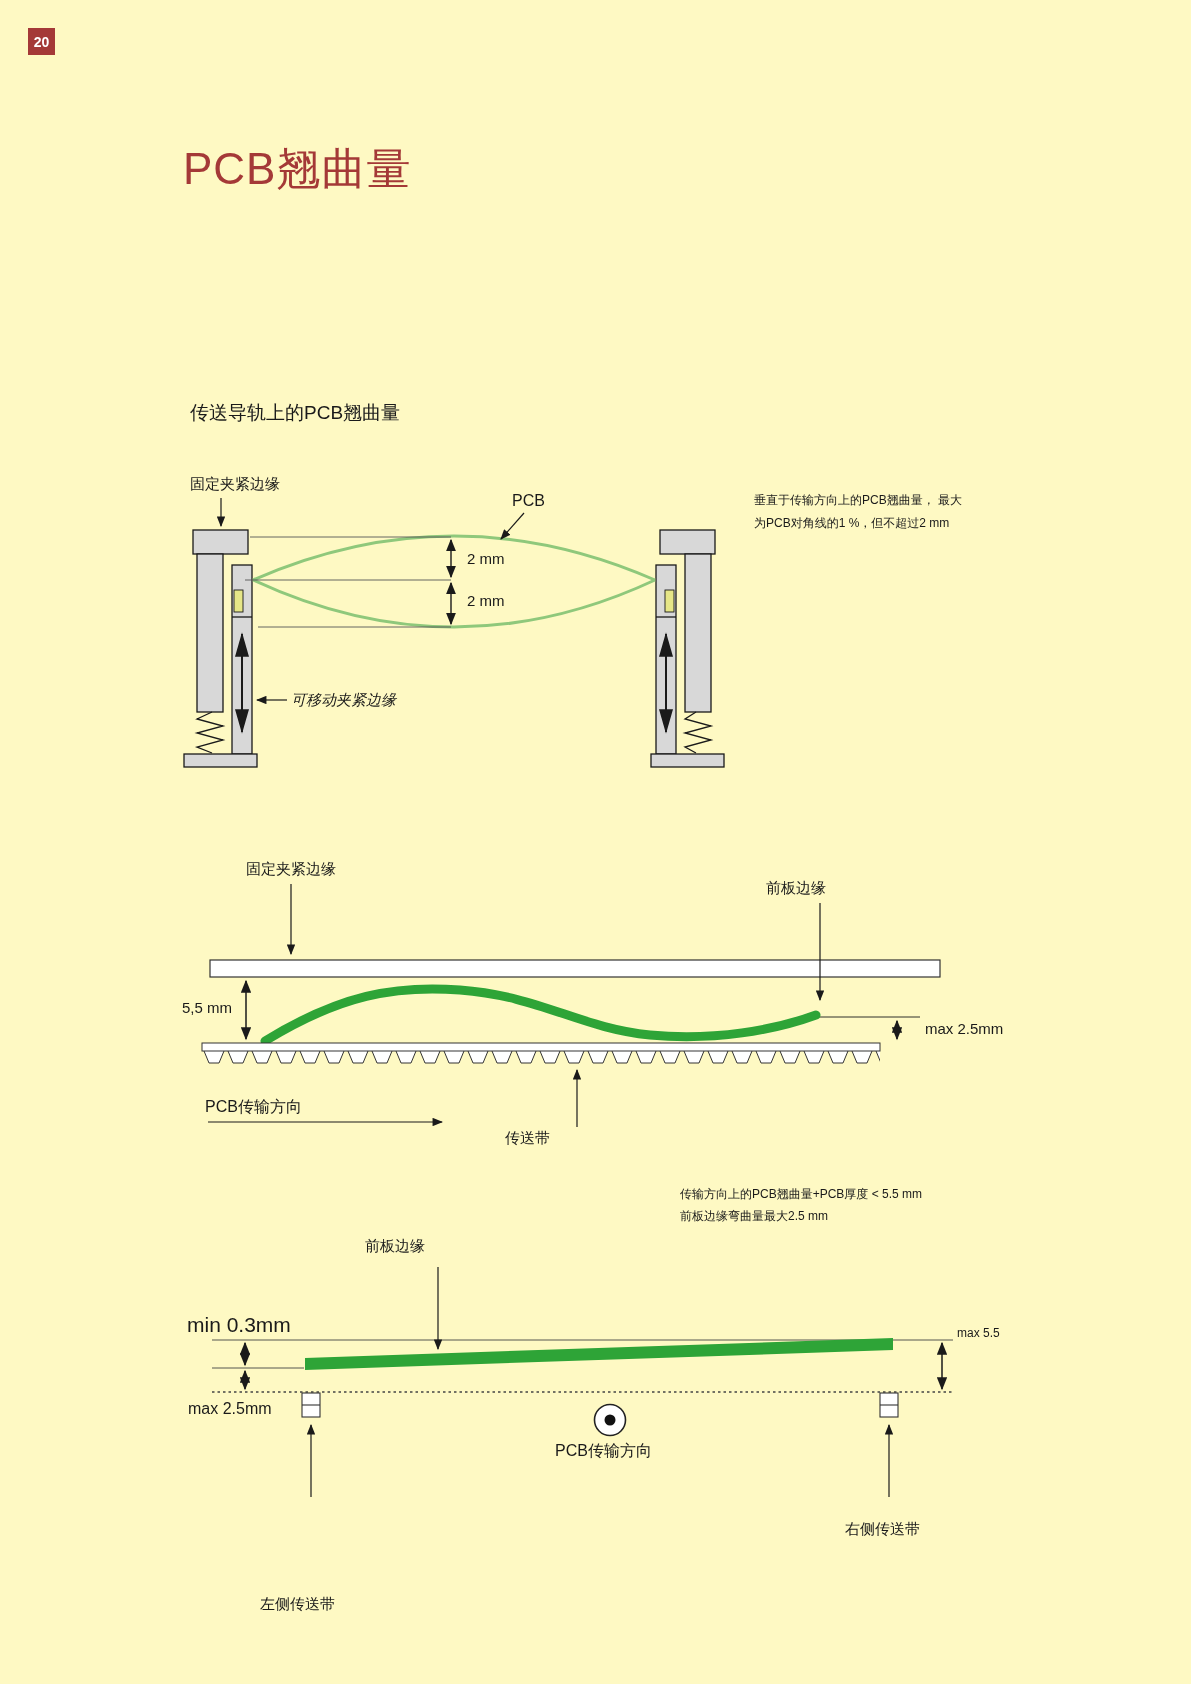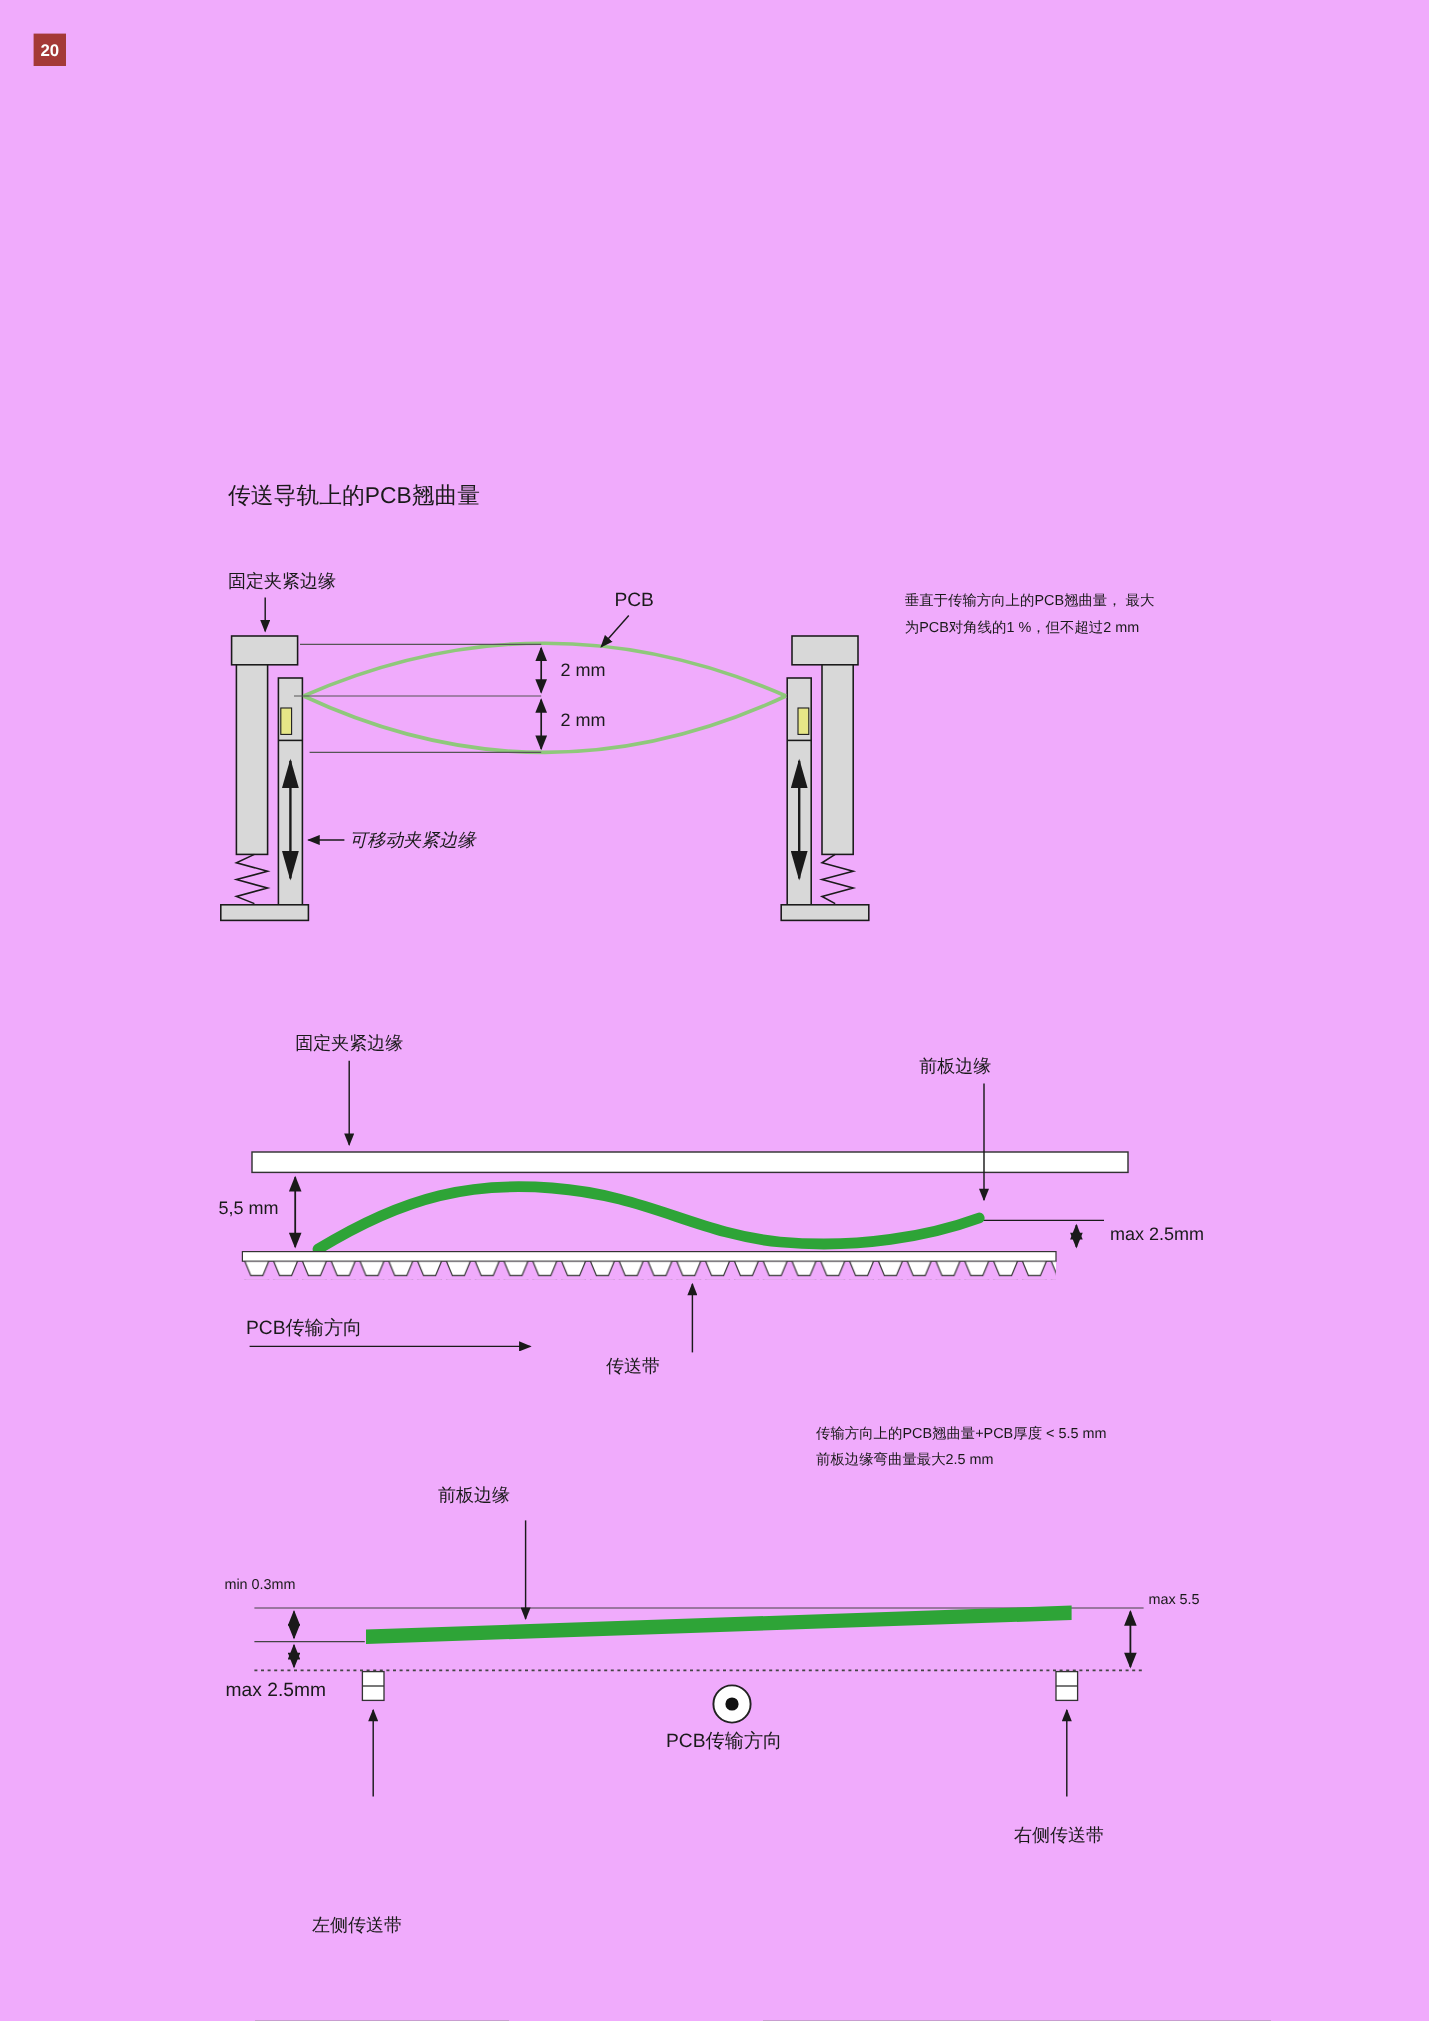--- a/index.html
+++ b/index.html
@@ -1,16 +1,16 @@
 <!DOCTYPE html>
 <html><head>
 <meta charset="utf-8">
 <style>
   html,body{margin:0;padding:0;background:#888;}
-  .page{position:relative;width:1191px;height:1684px;background:#f0abfc;margin:0 auto;
+  .page{position:relative;width:1191px;height:1684px;background:#fef9c3;margin:0 auto;
         font-family:"Liberation Sans",sans-serif;color:#1a1a1a;overflow:hidden;}
   .abs{position:absolute;white-space:nowrap;}
   .badge{left:28px;top:28px;width:27px;height:27px;background:#A43937;color:#fff;
          font-size:14px;font-weight:bold;display:flex;align-items:center;justify-content:center;}
   .title{left:183px;top:140px;font-size:44px;color:#A43937;letter-spacing:1px;}
   .heading{left:190px;top:400px;font-size:19px;font-weight:normal;}
   .lbl{font-size:15px;}
   .para{font-size:12px;line-height:23px;}
   svg.art{position:absolute;left:0;top:0;}
 </style>
@@ -115,20 +115,21 @@
       <rect x="880" y="1393" width="18" height="24"></rect>
         <line x1="880" y1="1405" x2="898" y2="1405"></line>
     </g>
     <g>
       <circle cx="610" cy="1420" r="15.5" fill="#ffffff" stroke="#222" stroke-width="1.6"></circle>
       <circle cx="610" cy="1420" r="5.5" fill="#111"></circle>
     </g>
   </svg>
 
   <div class="abs badge">20</div>
+  <div class="abs title">PCB翘曲量</div>
   <div class="abs heading">传送导轨上的PCB翘曲量</div>
 
   <div class="abs lbl" style="left:190px;top:475px;">固定夹紧边缘</div>
   <div class="abs lbl" style="left:512px;top:492px;font-size:16px;">PCB</div>
   <div class="abs lbl" style="left:467px;top:550px;">2 mm</div>
   <div class="abs lbl" style="left:467px;top:592px;">2 mm</div>
   <div class="abs lbl" style="left:291px;top:691px;font-style:italic;">可移动夹紧边缘</div>
 
   <div class="abs para" style="left:754px;top:489px;">垂直于传输方向上的PCB翘曲量， 最大</div>
   <div class="abs para" style="left:754px;top:512px;">为PCB对角线的1 %，但不超过2 mm</div>
@@ -137,20 +138,20 @@
   <div class="abs lbl" style="left:766px;top:879px;">前板边缘</div>
   <div class="abs lbl" style="left:182px;top:999px;">5,5 mm</div>
   <div class="abs lbl" style="left:925px;top:1020px;">max 2.5mm</div>
   <div class="abs lbl" style="left:205px;top:1097px;font-size:16px;">PCB传输方向</div>
   <div class="abs lbl" style="left:505px;top:1129px;">传送带</div>
 
   <div class="abs para" style="left:680px;top:1183px;">传输方向上的PCB翘曲量+PCB厚度 &lt; 5.5 mm</div>
   <div class="abs para" style="left:680px;top:1205px;">前板边缘弯曲量最大2.5 mm</div>
 
   <div class="abs lbl" style="left:365px;top:1237px;">前板边缘</div>
-  <div class="abs lbl" style="left:187px;top:1313px;font-size:12px;">min 0.3mm</div>
+  <div class="abs lbl" style="left:187px;top:1313px;font-size:21px;">min 0.3mm</div>
   <div class="abs lbl" style="left:188px;top:1400px;font-size:16px;">max 2.5mm</div>
   <div class="abs lbl" style="left:957px;top:1326px;font-size:12px;">max 5.5</div>
   <div class="abs lbl" style="left:555px;top:1441px;font-size:16px;">PCB传输方向</div>
   <div class="abs lbl" style="left:260px;top:1595px;">左侧传送带</div>
   <div class="abs lbl" style="left:845px;top:1520px;">右侧传送带</div>
 
 </div>
 
 </body></html>

